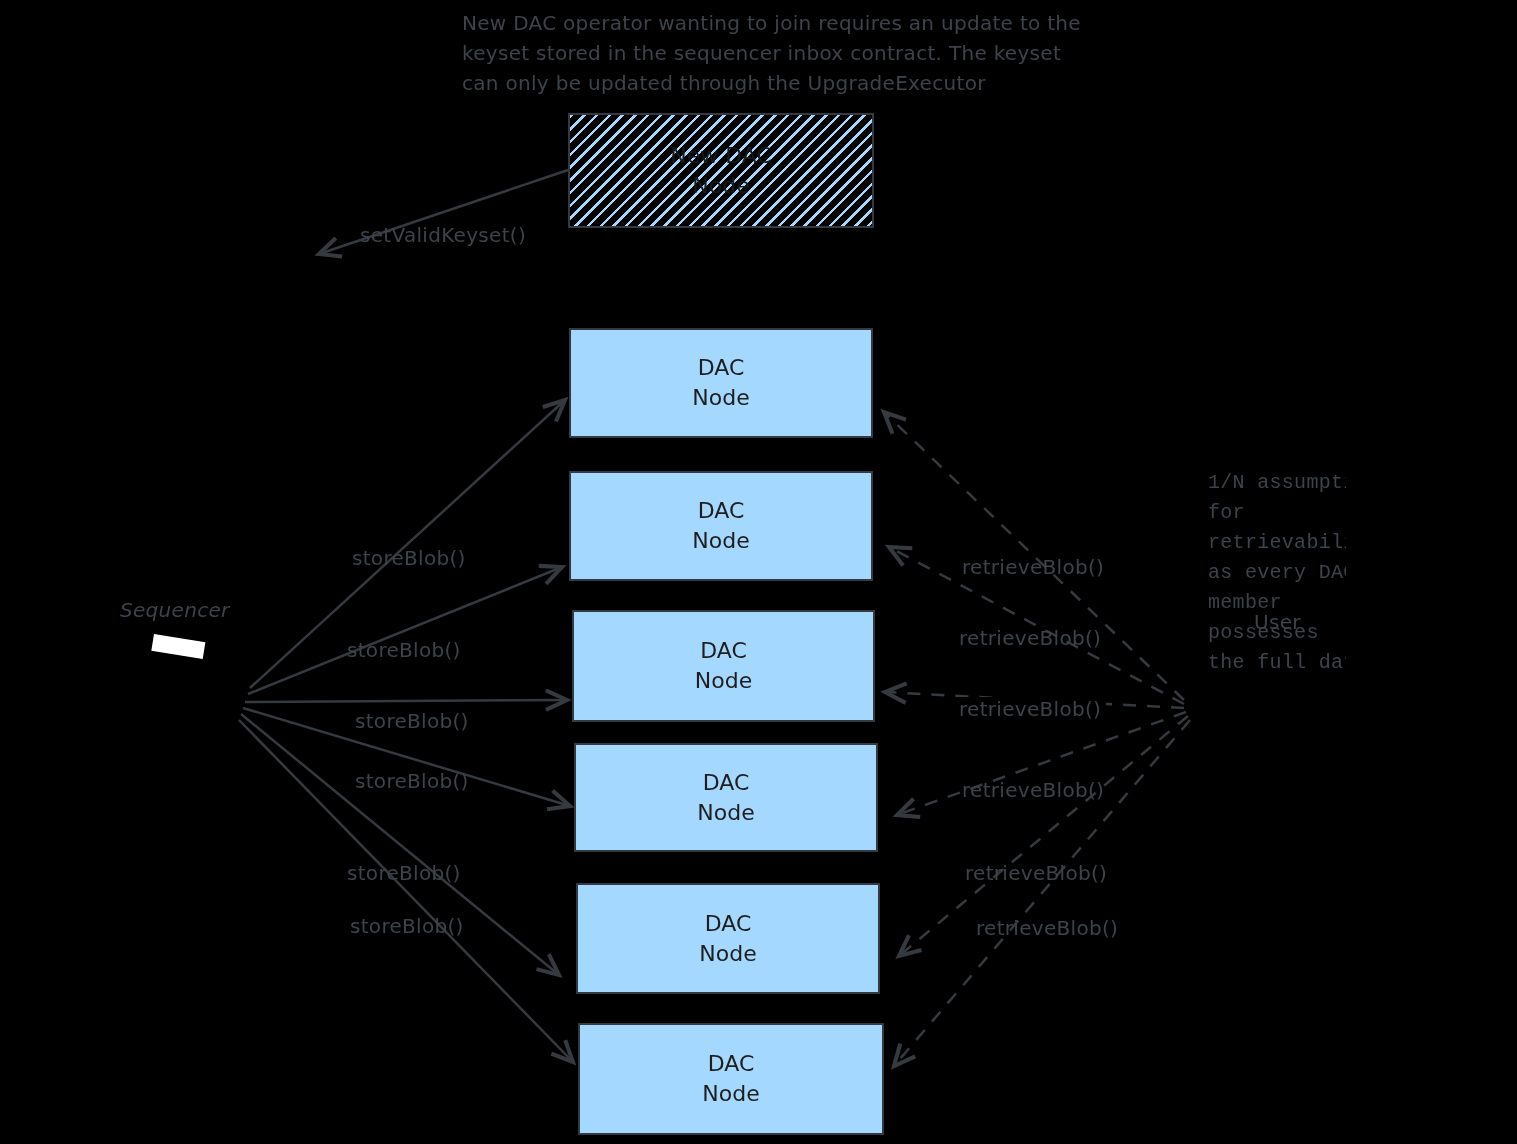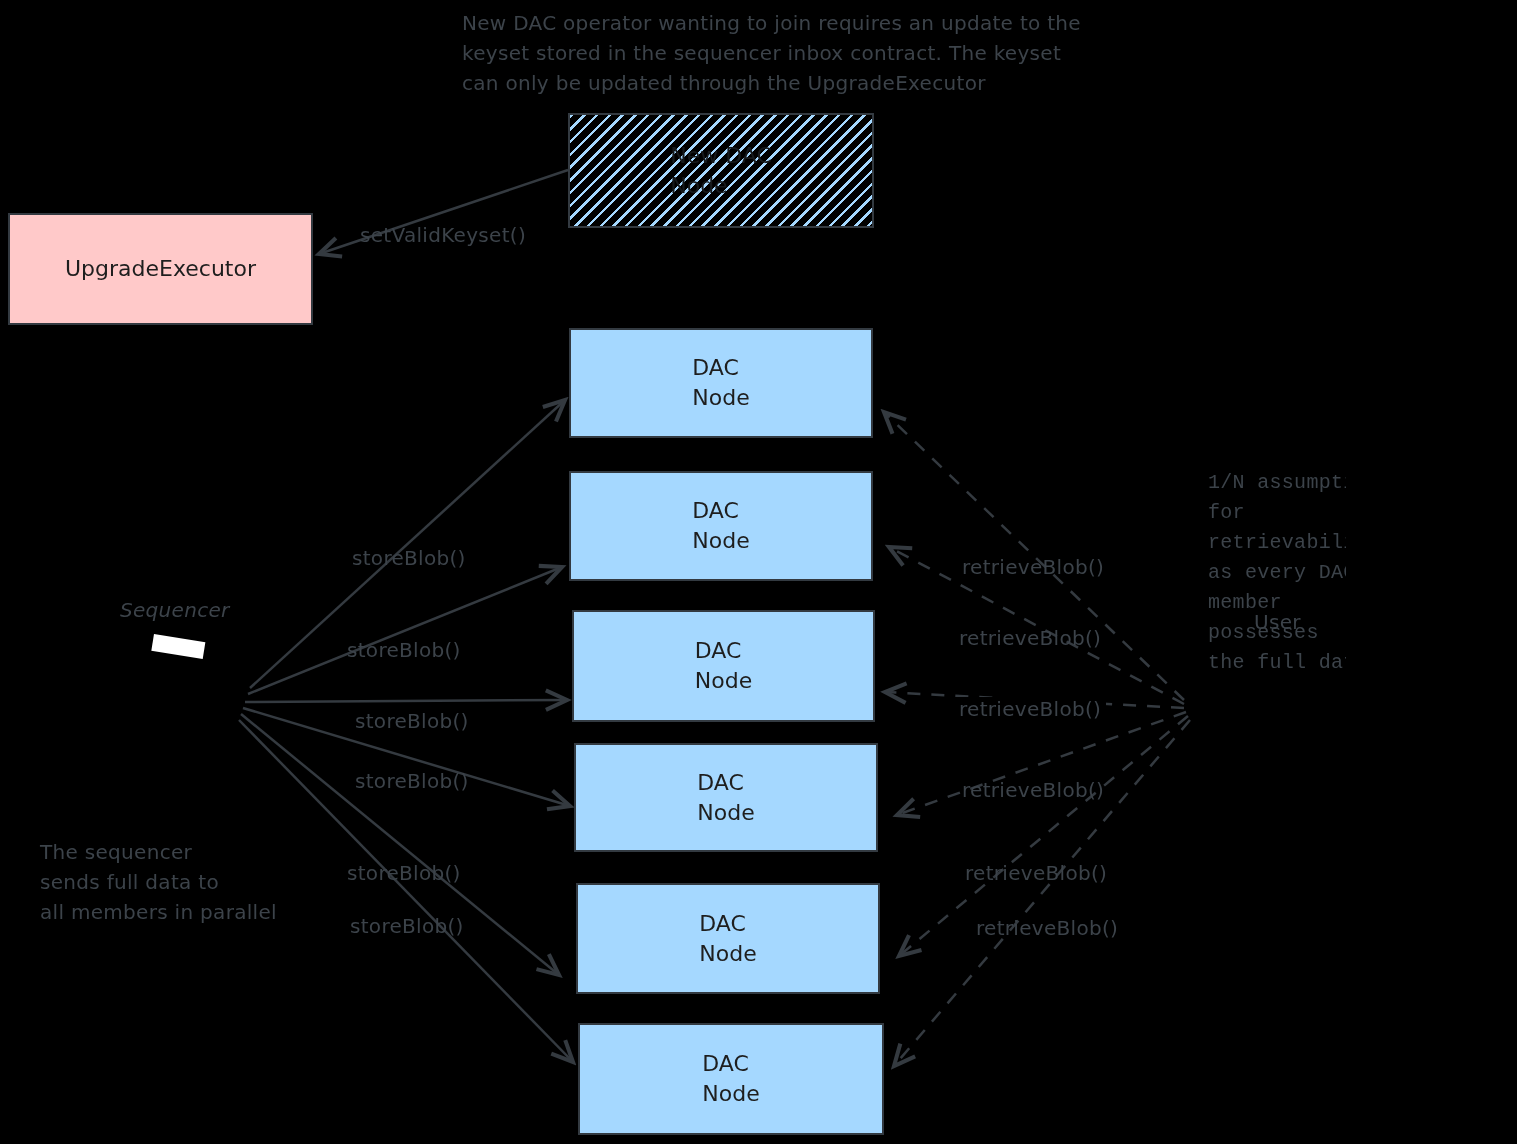--- a/index.html
+++ b/index.html
@@ -16,21 +16,21 @@
   .elabel{
     position:absolute;font-size:20px;letter-spacing:.3px;
     color:var(--note-text,#3c434a);
     margin-top:21px;
   }
   .elabel.masked{background:var(--background,#000);padding:0 5px;}
   .box{
     position:absolute;box-sizing:border-box;
     border:2px solid var(--box-stroke,#333a41);
     display:flex;align-items:center;justify-content:center;
-    text-align:left;white-space:pre-line;
+    text-align:center;white-space:pre-line;
     font-size:22px;line-height:30px;color:var(--box-text,#1e1e1e);
   }
   .box.blue{background:var(--node-fill,#a5d8ff);}
   .box.pink{background:var(--executor-fill,#ffc9c9);}
   .box.hatched{
     background:repeating-linear-gradient(135deg,
       var(--node-fill,#a5d8ff) 0px, var(--node-fill,#a5d8ff) 2.5px,
       transparent 2.5px, transparent 9px);
     color:#161a1d;
   }
@@ -74,28 +74,24 @@
   </svg>
 
   <div class="note" style="left:462px;top:8px;">New DAC operator wanting to join requires an update to the
 keyset stored in the sequencer inbox contract. The keyset
 can only be updated through the UpgradeExecutor</div>
 
   <div class="note" style="left:1208px;top:468px;font-family:Liberation Mono, monospace;">1/N assumption for retrievability,
 as every DAC member possesses
 the full data</div>
 
-  <div class="note" style="left:40px;top:837px;">The sequencer
-sends full data to
-all members in parallel</div>
 
   <div class="box hatched" style="left:568px;top:113px;width:306px;height:115px;">New DAC
 Node</div>
 
-  <div class="box pink" style="left:8px;top:213px;width:305px;height:112px;">UpgradeExecutor</div>
 
   <div class="box blue" style="left:569px;top:328px;width:304px;height:110px;">DAC
 Node</div>
   <div class="box blue" style="left:569px;top:471px;width:304px;height:110px;">DAC
 Node</div>
   <div class="box blue" style="left:572px;top:610px;width:303px;height:112px;">DAC
 Node</div>
   <div class="box blue" style="left:574px;top:743px;width:304px;height:109px;">DAC
 Node</div>
   <div class="box blue" style="left:576px;top:883px;width:304px;height:111px;">DAC

